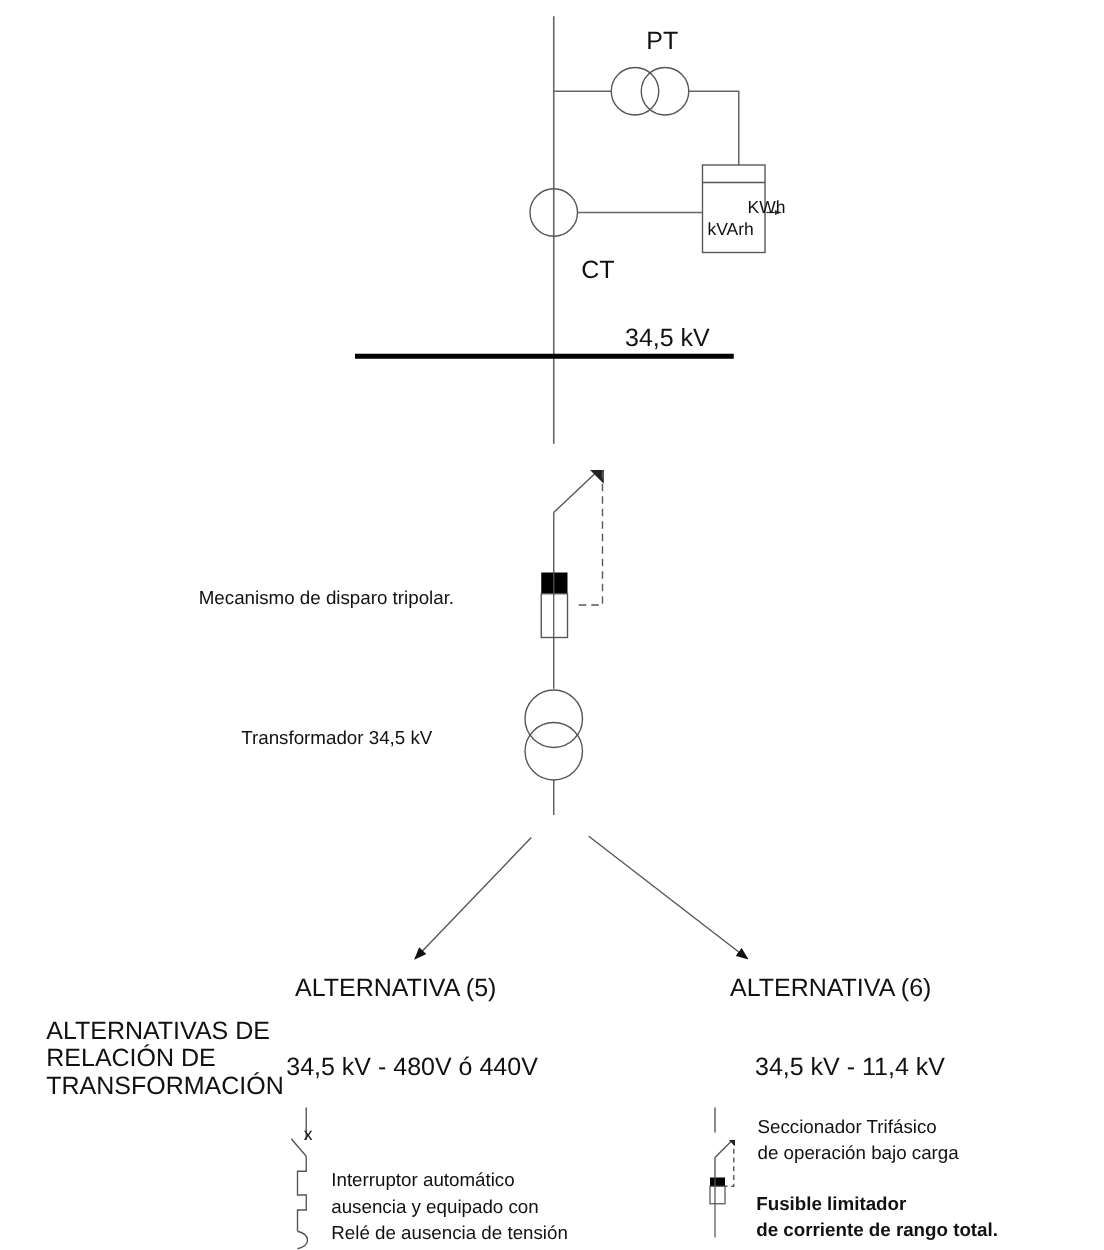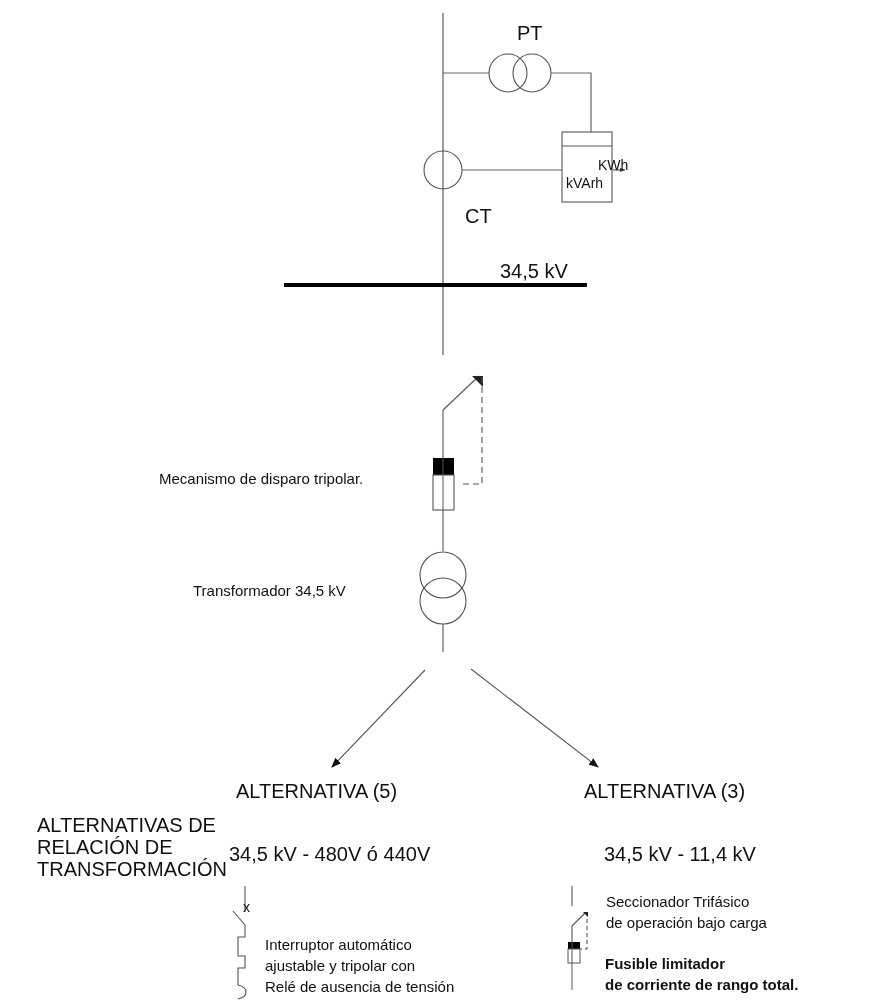--- a/index.html
+++ b/index.html
@@ -89,36 +89,36 @@
 <div class="lbl" style="left:517px; top:22px;">PT</div>
 <div class="lbl" style="left:465px; top:205px;">CT</div>
 <div class="lbl sm" style="left:573px; top:157px;margin-left:25px;">KWh</div>
 <div class="lbl sm" style="left:566px; top:175px;">kVArh</div>
 <div class="lbl" style="left:500px; top:260px;">34,5 kV</div>
 
 <div class="lbl md" style="left:159px; top:470px;text-align:center;">Mecanismo de disparo tripolar.</div>
 <div class="lbl md" style="left:193px; top:582px;">Transformador 34,5 kV</div>
 
 <div class="lbl" style="left:236px; top:780px;">ALTERNATIVA (5)</div>
-<div class="lbl" style="left:584px; top:780px;">ALTERNATIVA (3)</div>
+<div class="lbl" style="left:584px; top:780px;">ALTERNATIVA (6)</div>
 
 <div class="lbl" style="left:37px; top:814px; line-height:22px;">
   <div>ALTERNATIVAS DE</div>
   <div>RELACIÓN DE</div>
   <div>TRANSFORMACIÓN</div>
 </div>
 
 <div class="lbl" style="left:229px; top:843px;">34,5 kV - 480V ó 440V</div>
 <div class="lbl" style="left:604px; top:843px;">34,5 kV - 11,4 kV</div>
 
 <div class="lbl sm" style="left:243px; top:899px;">x</div>
 
 <div class="lbl lg" style="left:265px; top:934px; line-height:21px;">
   <div>Interruptor automático</div>
-  <div>ajustable y tripolar con</div>
+  <div>ausencia y equipado con</div>
   <div>Relé de ausencia de tensión</div>
 </div>
 
 <div class="lbl lg" style="left:606px; top:891px; line-height:21px;">
   <div>Seccionador Trifásico</div>
   <div>de operación bajo carga</div>
 </div>
 
 <div class="lbl lg" style="left:605px; top:953px; line-height:21px;font-weight:bold;">
   <div>Fusible limitador</div>

